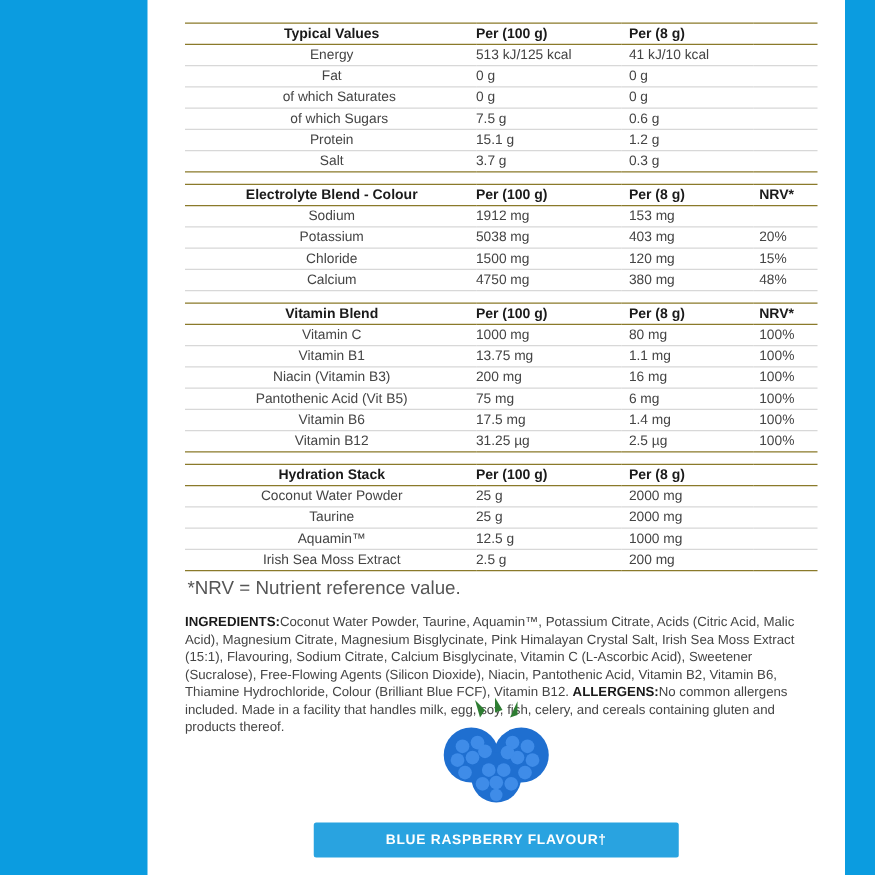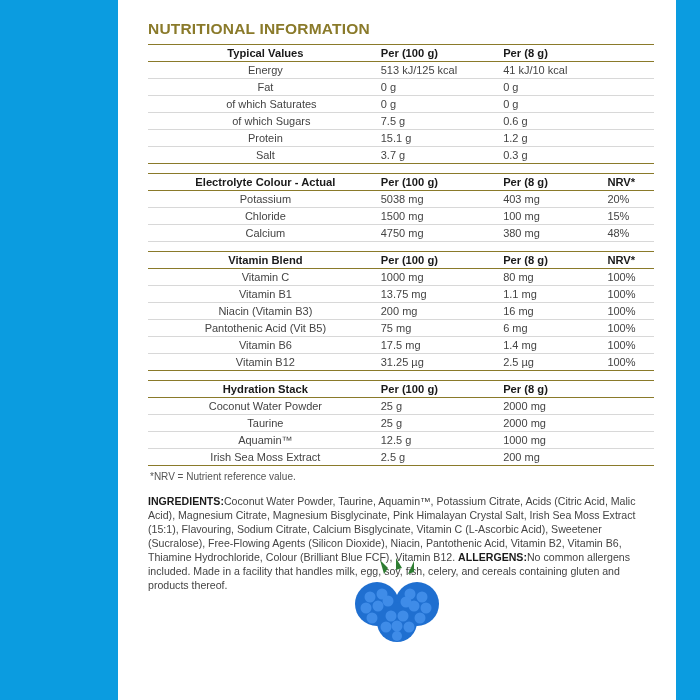--- a/index.html
+++ b/index.html
@@ -53,21 +53,21 @@
     padding: 2.5px 0;
   }
   .row.last td { border-bottom: 1.4px solid #8a7a2a; }
   .c-name { text-align: center; padding-left: 2px !important; width: 46%; }
   .c-100 { text-align: left; width: 23%; padding-right: 14px !important; }
   .c-8 { text-align: left; width: 21%; padding-left: 6px !important; }
   .c-nrv { text-align: left; width: 10%; padding-left: 4px !important; margin-left: 31px; }
   .indent { padding-left: 14px !important; }
   .spacer { height: 9px; }
   .footnote {
-    font-size: 10px;
+    font-size: 15px;
     color: #555;
     margin: 5px 0 0 2px;
   }
   .ingredients {
     font-size: 10.6px;
     line-height: 1.32;
     color: #444;
     margin-top: 13px;
     padding-right: 6px;
   }
@@ -94,21 +94,20 @@
     padding: 8px 0 8px 0;
     border-radius: 2px;
   }
   .leaf { fill: #2e7d32; }
 </style>
 </head>
 <body>
 
 <div class="page">
 
-  <div class="title">NUTRITIONAL INFORMATION</div>
 
 
   <table class="nutri">
     <tbody>
         <tr class="hdr">
       <td class="c-name">Typical Values</td>
       <td class="c-100">Per (100 g)</td>
       <td class="c-8">Per (8 g)</td>
       <td class="c-nrv"></td>
     </tr>
@@ -149,35 +148,41 @@
       <td class="c-nrv"></td>
     </tr>
   </tbody>
     </table>
 
   <div class="spacer"></div>
 
   <table class="nutri">
     <tbody>
         <tr class="hdr">
-      <td class="c-name">Electrolyte Colour - Actual</td>
+      <td class="c-name">Electrolyte Blend - Colour</td>
       <td class="c-100">Per (100 g)</td>
       <td class="c-8">Per (8 g)</td>
       <td class="c-nrv">NRV*</td>
+    </tr>
+    <tr class="row">
+      <td class="c-name">Sodium</td>
+      <td class="c-100">1912 mg</td>
+      <td class="c-8">153 mg</td>
+      <td class="c-nrv"></td>
     </tr>
     <tr class="row">
       <td class="c-name">Potassium</td>
       <td class="c-100">5038 mg</td>
       <td class="c-8">403 mg</td>
       <td class="c-nrv">20%</td>
     </tr>
     <tr class="row">
       <td class="c-name">Chloride</td>
       <td class="c-100">1500 mg</td>
-      <td class="c-8">100 mg</td>
+      <td class="c-8">120 mg</td>
       <td class="c-nrv">15%</td>
     </tr>
     <tr class="row">
       <td class="c-name">Calcium</td>
       <td class="c-100">4750 mg</td>
       <td class="c-8">380 mg</td>
       <td class="c-nrv">48%</td>
     </tr>
   </tbody>
     </table>
@@ -302,14 +307,15 @@
         <circle cx="69" cy="60" r="5.5"></circle>
           <circle cx="81" cy="60" r="5.5"></circle>
         <circle cx="75" cy="70" r="5.5"></circle>
           <circle cx="64" cy="71" r="5.5"></circle>
         <circle cx="87" cy="71" r="5.5"></circle>
           <circle cx="75" cy="80" r="5"></circle>
       </g>
     </svg>
   </div>
 
+  <div class="flavour-bar">BLUE RASPBERRY FLAVOUR†</div>
 
 </div>
 
 </body></html>

